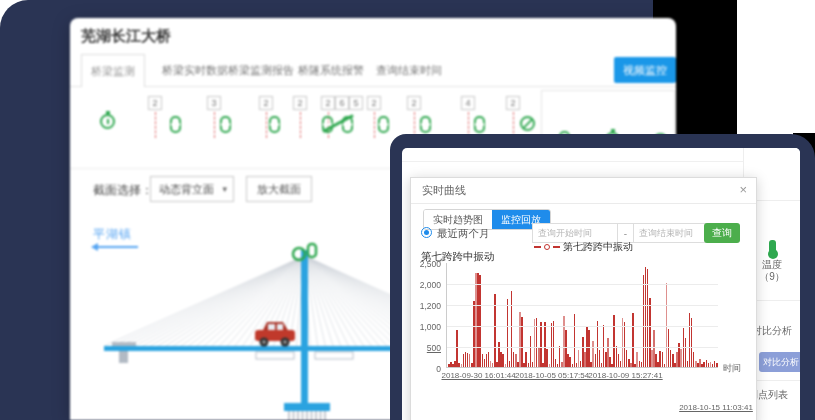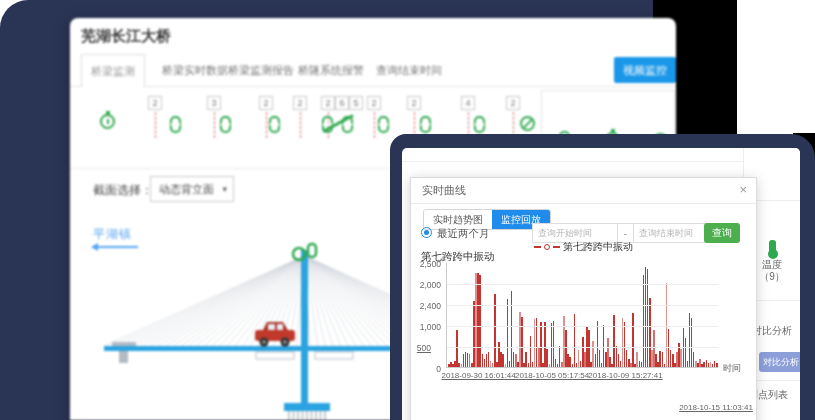--- a/index.html
+++ b/index.html
@@ -184,20 +184,21 @@
 
     <div class="lpanel">
       <span class="chain" style="position:absolute;left:17px;top:40px"></span>
       <span class="stopwatch" style="left:63px;top:41px"></span>
       <span class="nosig" style="left:111px;top:42px"></span>
     </div>
 
     <div class="divider1"></div>
     <div class="sec-label">截面选择：</div>
     <div class="sel">动态背立面</div>
+    <button class="btn-enlarge">放大截面</button>
 
     <div class="dir-label">平湖镇</div>
     <div class="dir-arrow"></div>
 
     <svg class="bridge" width="580" height="196" viewBox="0 0 580 196">
       <g id="cables" stroke="#cdd2d8" stroke-width="0.6">
           <line x1="208" y1="14" x2="8" y2="104"></line>
           <line x1="209" y1="14" x2="214" y2="104"></line>
           <line x1="208" y1="14" x2="15.7" y2="104"></line>
           <line x1="209" y1="14" x2="221.7" y2="104"></line>
@@ -472,23 +473,23 @@
       <div class="gline" style="top: 21px;"></div>
           <div class="gline" style="top: 42px;"></div>
           <div class="gline" style="top: 63px;"></div>
           <div class="gline" style="top: 84px;"></div>
         </div>
       <div id="yticks"></div>
       <div id="xticks"></div>
       <div class="xname">时间</div>
     <div class="ytick" style="top: 81px; right: 315px;">2,500</div>
         <div class="ytick" style="top: 102px; right: 315px;">2,000</div>
-        <div class="ytick" style="top: 123px; right: 315px;">2,400</div>
+        <div class="ytick" style="top: 123px; right: 315px;">1,200</div>
         <div class="ytick" style="top: 144px; right: 315px;">1,000</div>
-        <div class="ytick" style="top: 165px; right: 325px; text-decoration: underline;">500</div>
+        <div class="ytick" style="top: 165px; right: 315px; text-decoration: underline;">500</div>
         <div class="ytick" style="top: 186px; right: 315px;">0</div>
         <div class="xtick" style="left: 67.64px;">2018-09-30 16:01:44</div>
         <div class="xtick" style="left: 141.08px;">2018-10-05 05:17:54</div>
         <div class="xtick" style="left: 214.52px;">2018-10-09 15:27:41</div>
         <div class="xtick" style="left: 305px; margin-top: 32px;">2018-10-15 11:03:41</div>
       </div>
   </div>
 </div>
 
 </body></html>

